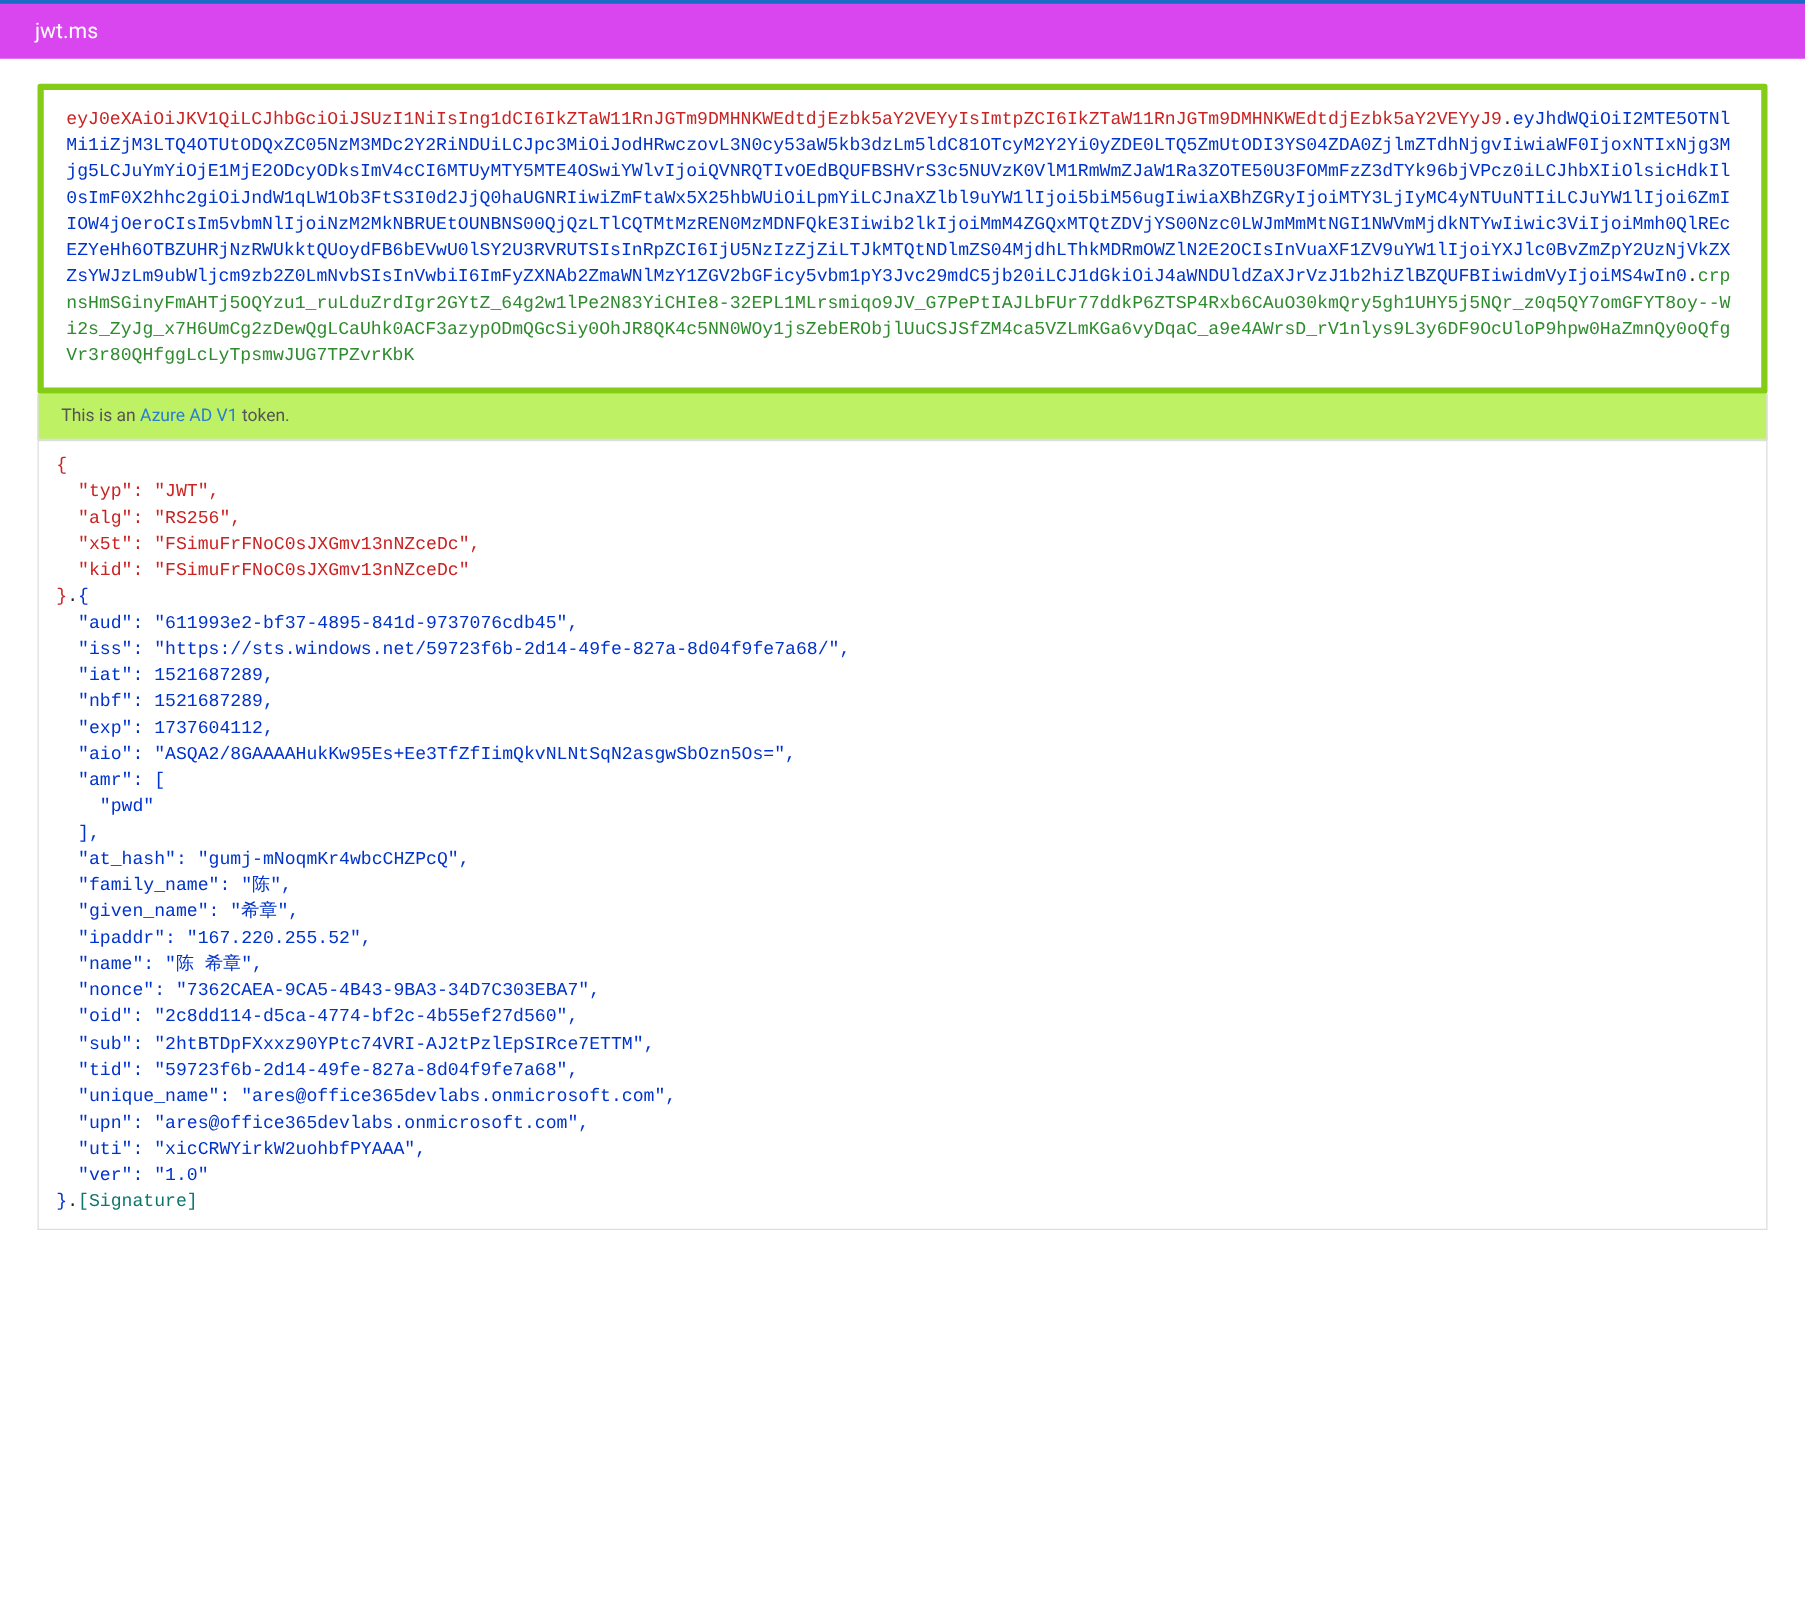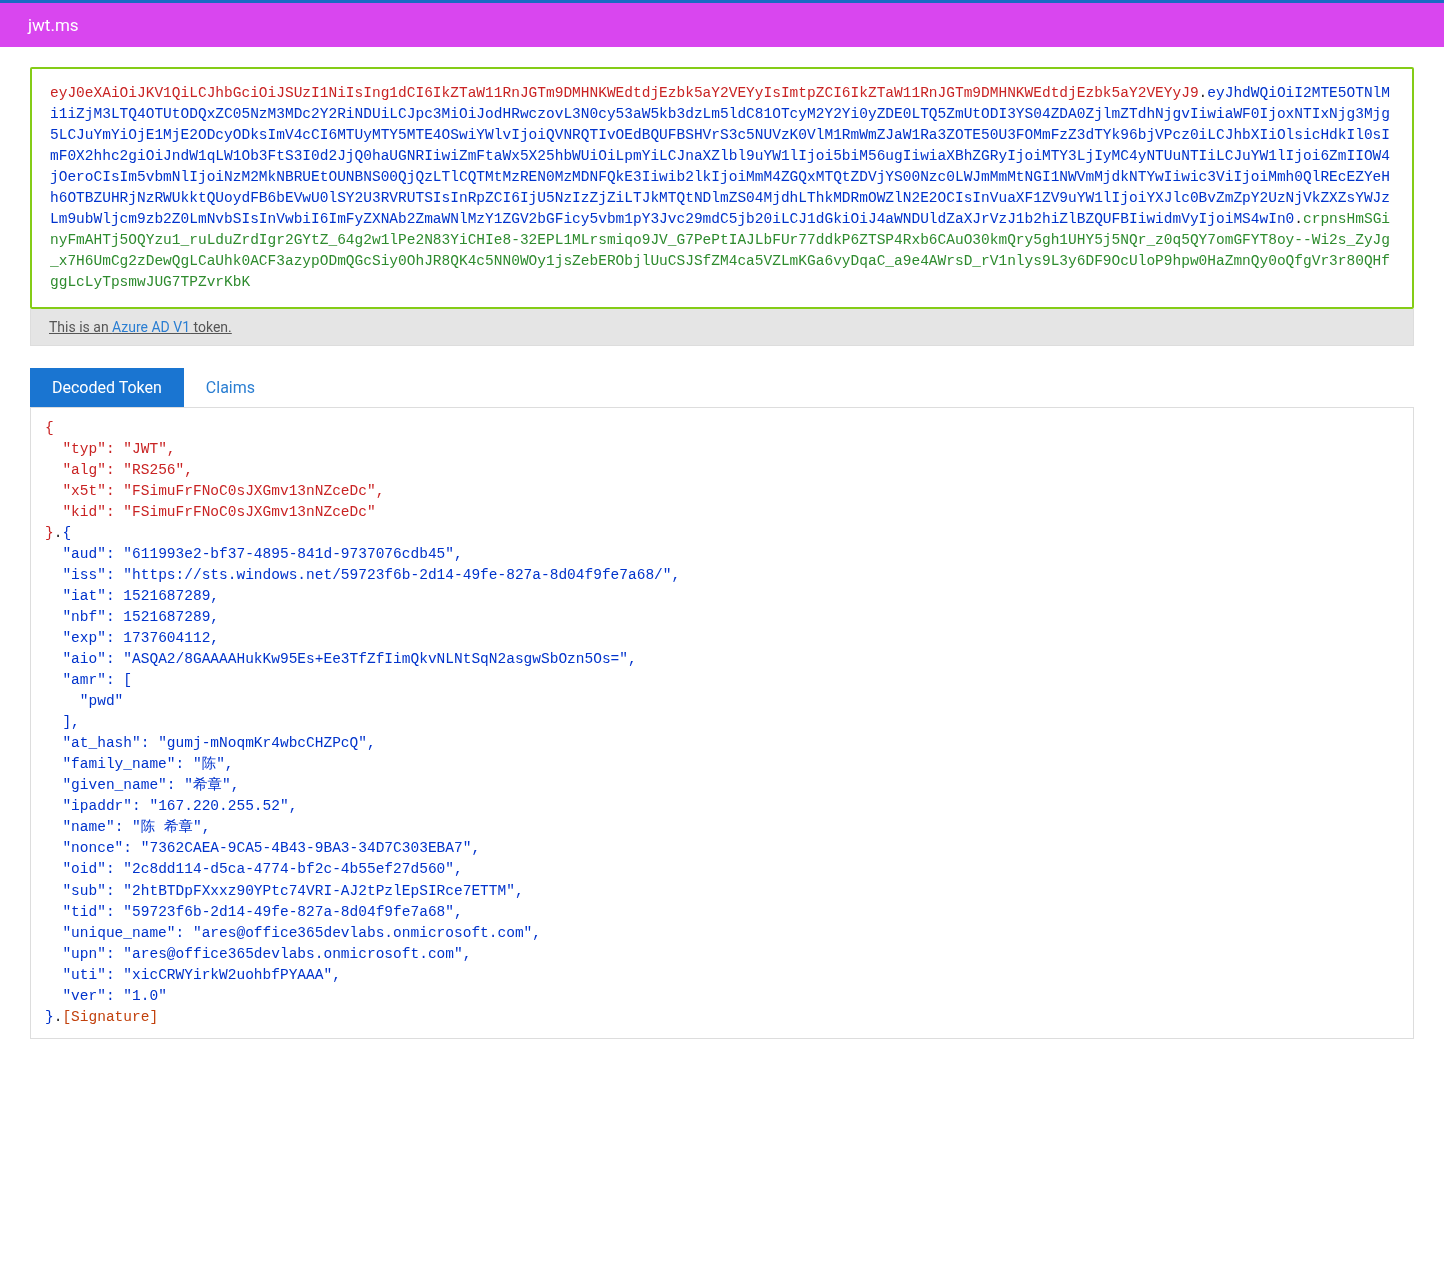--- a/index.html
+++ b/index.html
@@ -16,41 +16,40 @@
       background: #d946ef;
       color: #fff;
       padding: 12px 28px;
       font-size: 17px;
       border-top: 3px solid #1a6bc4;
     }
     .container {
       padding: 20px 30px;
     }
     .token-box {
-      border: 2px solid #84cc16;
+      border: 5px solid #84cc16;
       border-radius: 2px;
       padding: 14px 18px;
       font-family: Consolas, Menlo, Monaco, "Courier New", monospace;
       font-size: 14.5px;
       line-height: 1.45;
       word-break: break-all;
       background: #fff;
     }
     .token-red { color: #c92323; }
     .token-blue { color: #0033cc; }
     .token-green { color: #2e8b2e; }
     .token-dot { color: #222; }
     .info-bar {
       border: 1px solid #ddd;
       border-top: none;
-      background: #e5e5e5;
+      background: #bef264;
       padding: 10px 18px;
       color: #555;
       font-size: 14px;
-      text-decoration: underline;
     }
     .info-bar a {
       color: #2a7ed2;
       text-decoration: none;
     }
     .tabs {
       display: flex;
       margin-top: 22px;
     }
     .tab {
@@ -68,44 +67,40 @@
       border: 1px solid #ddd;
       padding: 10px 14px;
       font-family: Consolas, Menlo, Monaco, "Courier New", monospace;
       font-size: 14.5px;
       line-height: 1.45;
       white-space: pre;
       overflow-x: auto;
     }
     .d-red { color: #c92323; }
     .d-blue { color: #0033cc; }
-    .d-green { color: #c2410c; margin-top: 46px; }
+    .d-green { color: #0f766e; margin-top: 46px; }
     .d-black { color: #222; }
   </style>
 </head>
 <body>
 
 <div class="header-bar">
   <span>jwt.ms</span>
 </div>
 
 <div class="container">
 
   <div class="token-box">
     <span class="token-red">eyJ0eXAiOiJKV1QiLCJhbGciOiJSUzI1NiIsIng1dCI6IkZTaW11RnJGTm9DMHNKWEdtdjEzbk5aY2VEYyIsImtpZCI6IkZTaW11RnJGTm9DMHNKWEdtdjEzbk5aY2VEYyJ9</span><span class="token-dot">.</span><span class="token-blue">eyJhdWQiOiI2MTE5OTNlMi1iZjM3LTQ4OTUtODQxZC05NzM3MDc2Y2RiNDUiLCJpc3MiOiJodHRwczovL3N0cy53aW5kb3dzLm5ldC81OTcyM2Y2Yi0yZDE0LTQ5ZmUtODI3YS04ZDA0ZjlmZTdhNjgvIiwiaWF0IjoxNTIxNjg3Mjg5LCJuYmYiOjE1MjE2ODcyODksImV4cCI6MTUyMTY5MTE4OSwiYWlvIjoiQVNRQTIvOEdBQUFBSHVrS3c5NUVzK0VlM1RmWmZJaW1Ra3ZOTE50U3FOMmFzZ3dTYk96bjVPcz0iLCJhbXIiOlsicHdkIl0sImF0X2hhc2giOiJndW1qLW1Ob3FtS3I0d2JjQ0haUGNRIiwiZmFtaWx5X25hbWUiOiLpmYiLCJnaXZlbl9uYW1lIjoi5biM56ugIiwiaXBhZGRyIjoiMTY3LjIyMC4yNTUuNTIiLCJuYW1lIjoi6ZmIIOW4jOeroCIsIm5vbmNlIjoiNzM2MkNBRUEtOUNBNS00QjQzLTlCQTMtMzREN0MzMDNFQkE3Iiwib2lkIjoiMmM4ZGQxMTQtZDVjYS00Nzc0LWJmMmMtNGI1NWVmMjdkNTYwIiwic3ViIjoiMmh0QlREcEZYeHh6OTBZUHRjNzRWUkktQUoydFB6bEVwU0lSY2U3RVRUTSIsInRpZCI6IjU5NzIzZjZiLTJkMTQtNDlmZS04MjdhLThkMDRmOWZlN2E2OCIsInVuaXF1ZV9uYW1lIjoiYXJlc0BvZmZpY2UzNjVkZXZsYWJzLm9ubWljcm9zb2Z0LmNvbSIsInVwbiI6ImFyZXNAb2ZmaWNlMzY1ZGV2bGFicy5vbm1pY3Jvc29mdC5jb20iLCJ1dGkiOiJ4aWNDUldZaXJrVzJ1b2hiZlBZQUFBIiwidmVyIjoiMS4wIn0</span><span class="token-dot">.</span><span class="token-green">crpnsHmSGinyFmAHTj5OQYzu1_ruLduZrdIgr2GYtZ_64g2w1lPe2N83YiCHIe8-32EPL1MLrsmiqo9JV_G7PePtIAJLbFUr77ddkP6ZTSP4Rxb6CAuO30kmQry5gh1UHY5j5NQr_z0q5QY7omGFYT8oy--Wi2s_ZyJg_x7H6UmCg2zDewQgLCaUhk0ACF3azypODmQGcSiy0OhJR8QK4c5NN0WOy1jsZebERObjlUuCSJSfZM4ca5VZLmKGa6vyDqaC_a9e4AWrsD_rV1nlys9L3y6DF9OcUloP9hpw0HaZmnQy0oQfgVr3r80QHfggLcLyTpsmwJUG7TPZvrKbK</span>
   </div>
 
   <div class="info-bar">
     <span>This is an </span><a href="#">Azure AD V1</a><span> token.</span>
   </div>
 
-  <div class="tabs">
-    <div class="tab active">Decoded Token</div>
-    <div class="tab">Claims</div>
-  </div>
 
   <div class="decoded-box" id="decoded-box"><span class="d-red">{</span>
   <span class="d-red">"typ"</span><span class="d-red">: </span><span class="d-red">"JWT"</span><span class="d-red">,</span>
   <span class="d-red">"alg"</span><span class="d-red">: </span><span class="d-red">"RS256"</span><span class="d-red">,</span>
   <span class="d-red">"x5t"</span><span class="d-red">: </span><span class="d-red">"FSimuFrFNoC0sJXGmv13nNZceDc"</span><span class="d-red">,</span>
   <span class="d-red">"kid"</span><span class="d-red">: </span><span class="d-red">"FSimuFrFNoC0sJXGmv13nNZceDc"</span>
 <span class="d-red">}</span><span class="d-black">.</span><span class="d-blue">{</span>
   <span class="d-blue">"aud"</span><span class="d-blue">: </span><span class="d-blue">"611993e2-bf37-4895-841d-9737076cdb45"</span><span class="d-blue">,</span>
   <span class="d-blue">"iss"</span><span class="d-blue">: </span><span class="d-blue">"https://sts.windows.net/59723f6b-2d14-49fe-827a-8d04f9fe7a68/"</span><span class="d-blue">,</span>
   <span class="d-blue">"iat"</span><span class="d-blue">: </span><span class="d-blue">1521687289</span><span class="d-blue">,</span>

